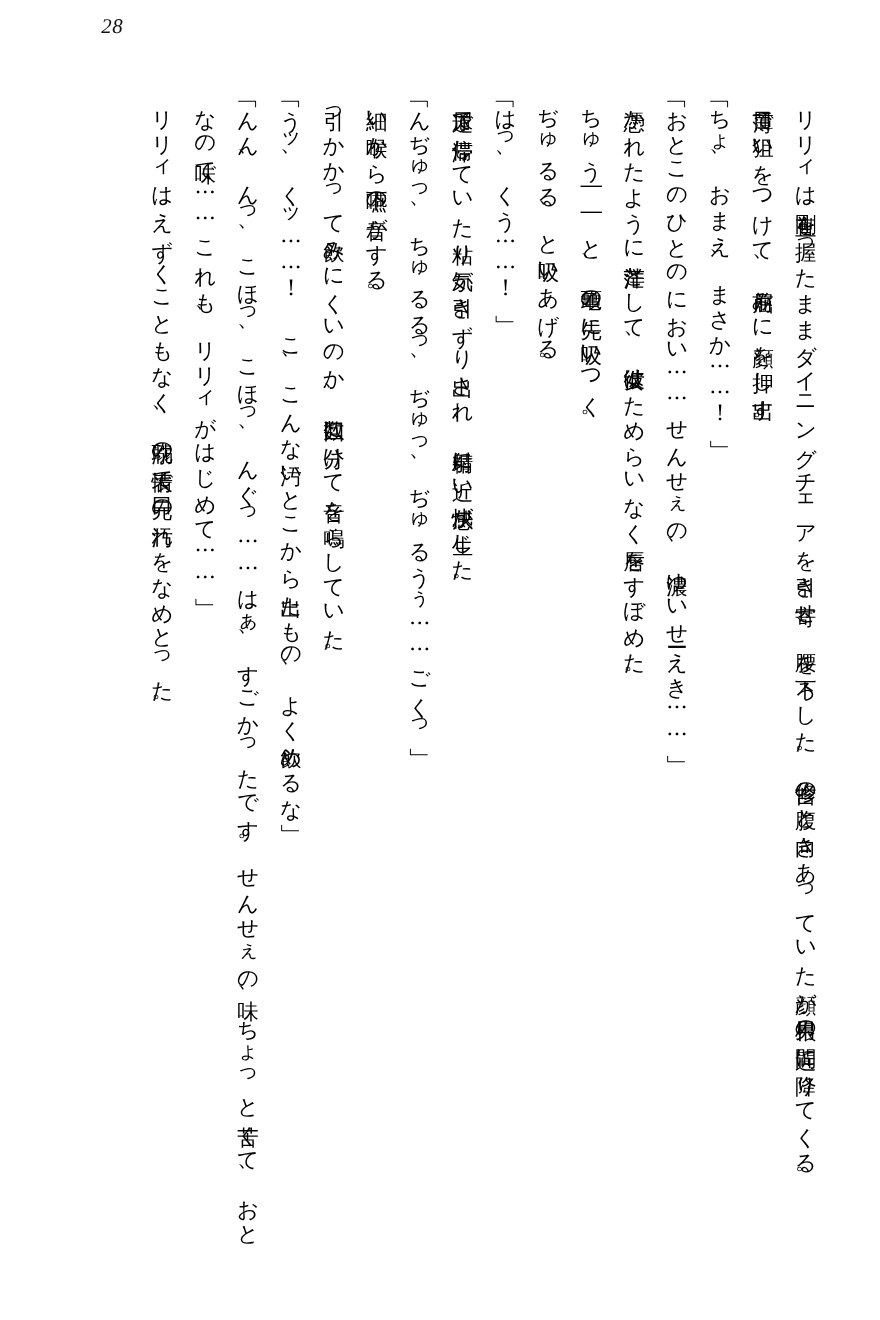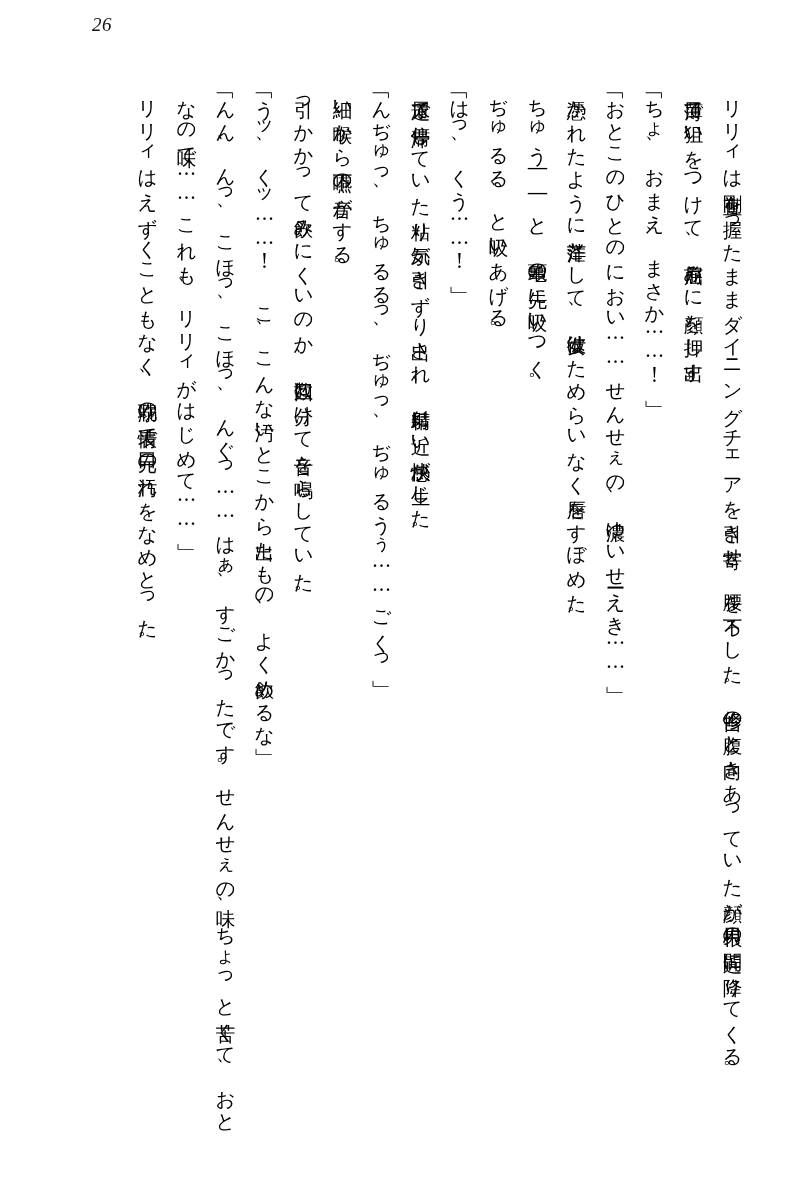--- a/index.html
+++ b/index.html
@@ -51,21 +51,21 @@
     margin: 0;
     padding: 0;
     text-indent: 0;
   }
 </style>
 </head>
 <body>
 
 <div class="page">
 
-  <div class="page-number">26</div>
+  <div class="page-number">28</div>
 
   <div class="text-body">
     <p>リリィは剛直を握ったままダイニングチェアを引き寄せ、腰を下ろした。修吉の腹と向きあっていた顔が男根の間近に降りてくる。</p>
     <p>薄目で狙いをつけて、前屈みに顔を押し出す。</p>
     <p>「ちょ、おまえ、まさか……!」</p>
     <p>「おとこのひとのにおい……せんせぇの、濃ゆいせーえき……」</p>
     <p>憑かれたように茫洋として、彼女はためらいなく唇をすぼめた。</p>
     <p>ちゅう――と、亀頭の先に吸いつく。</p>
     <p>ぢゅるる、と吸いあげる。</p>
     <p>「はっ、くう……!」</p>

